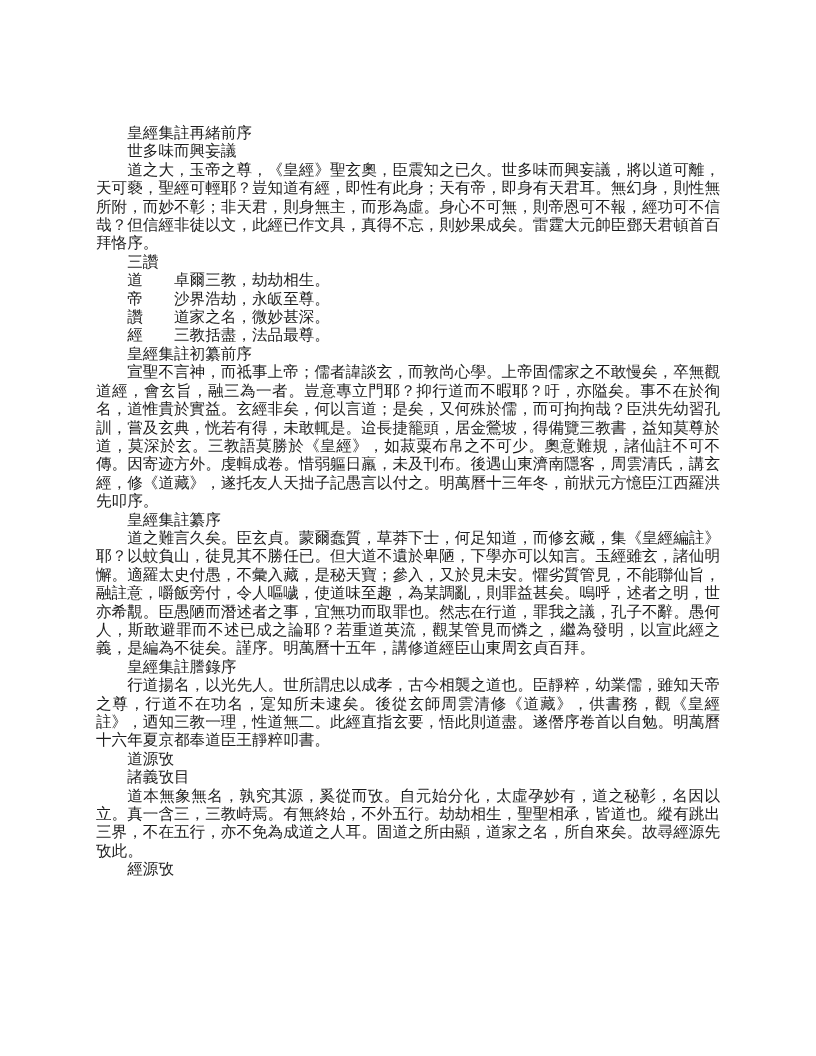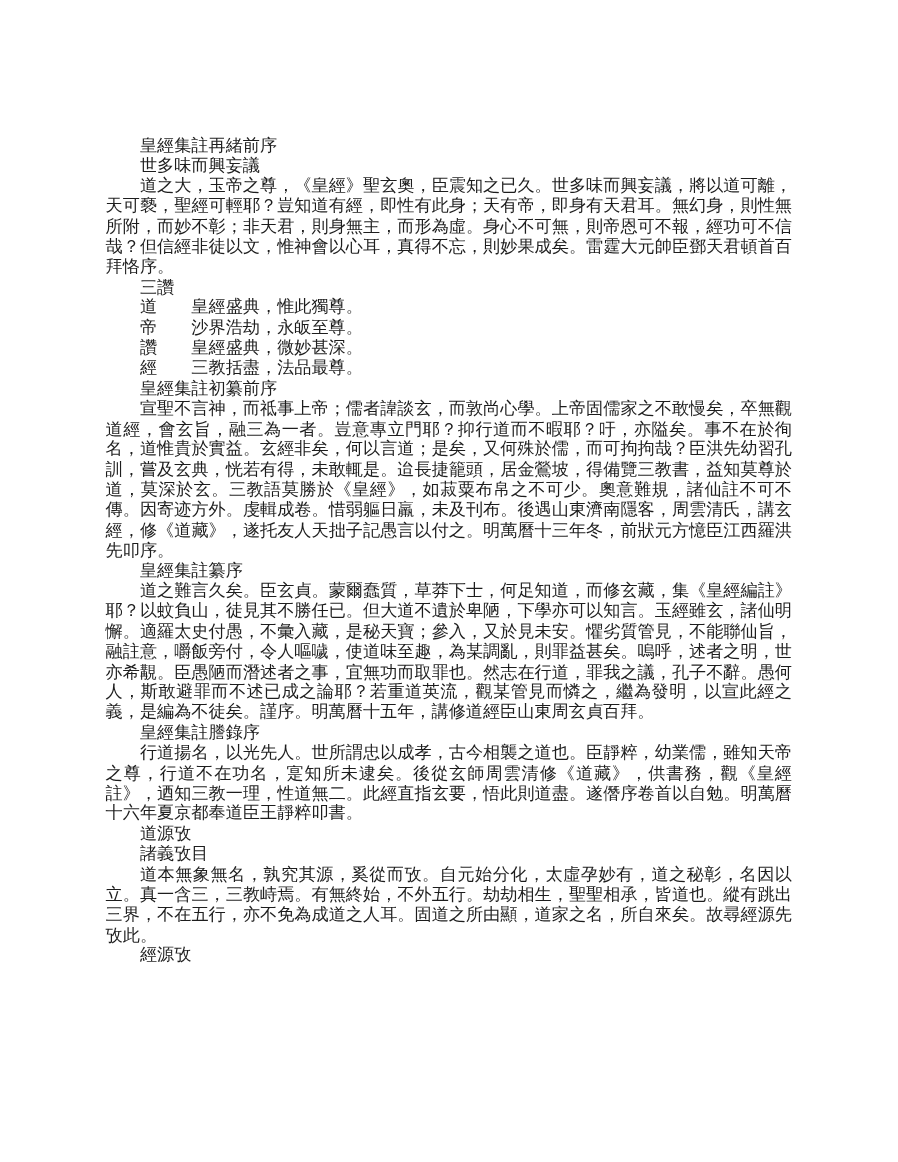--- a/index.html
+++ b/index.html
@@ -39,25 +39,25 @@
   .verse-line .verse-text {
     margin-left: 2em;
   }
 </style>
 </head>
 <body>
 
 <div class="page">
     <div class="sec-title">皇經集註再緒前序</div>
     <div class="sec-title">世多味而興妄議</div>
-    <div class="para">道之大，玉帝之尊，《皇經》聖玄奧，臣震知之已久。世多味而興妄議，將以道可離，天可褻，聖經可輕耶？豈知道有經，即性有此身；天有帝，即身有天君耳。無幻身，則性無所附，而妙不彰；非天君，則身無主，而形為虛。身心不可無，則帝恩可不報，經功可不信哉？但信經非徒以文，惟神會以心耳，真得不忘，則妙果成矣。雷霆大元帥臣鄧天君頓首百拜恪序。</div>
+    <div class="para">道之大，玉帝之尊，《皇經》聖玄奧，臣震知之已久。世多味而興妄議，將以道可離，天可褻，聖經可輕耶？豈知道有經，即性有此身；天有帝，即身有天君耳。無幻身，則性無所附，而妙不彰；非天君，則身無主，而形為虛。身心不可無，則帝恩可不報，經功可不信哉？但信經非徒以文，此經已作文具，真得不忘，則妙果成矣。雷霆大元帥臣鄧天君頓首百拜恪序。</div>
     <div class="sec-title">三讚</div>
-    <div class="verse-line"><span>道</span><span class="verse-text">皇經盛典，惟此獨尊。</span></div>
+    <div class="verse-line"><span>道</span><span class="verse-text">卓爾三教，劫劫相生。</span></div>
     <div class="verse-line"><span>帝</span><span class="verse-text">沙界浩劫，永皈至尊。</span></div>
-    <div class="verse-line"><span>讚</span><span class="verse-text">皇經盛典，微妙甚深。</span></div>
+    <div class="verse-line"><span>讚</span><span class="verse-text">道家之名，微妙甚深。</span></div>
     <div class="verse-line"><span>經</span><span class="verse-text">三教括盡，法品最尊。</span></div>
     <div class="sec-title">皇經集註初纂前序</div>
     <div class="para">宣聖不言神，而祗事上帝；儒者諱談玄，而敦尚心學。上帝固儒家之不敢慢矣，卒無觀道經，會玄旨，融三為一者。豈意專立門耶？抑行道而不暇耶？吁，亦隘矣。事不在於徇名，道惟貴於實益。玄經非矣，何以言道；是矣，又何殊於儒，而可拘拘哉？臣洪先幼習孔訓，嘗及玄典，恍若有得，未敢輒是。迨長捷籠頭，居金鶯坡，得備覽三教書，益知莫尊於道，莫深於玄。三教語莫勝於《皇經》，如菽粟布帛之不可少。奧意難規，諸仙註不可不傳。因寄迹方外。虔輯成卷。惜弱軀日羸，未及刊布。後遇山東濟南隱客，周雲清氏，講玄經，修《道藏》，遂托友人天拙子記愚言以付之。明萬曆十三年冬，前狀元方憶臣江西羅洪先叩序。</div>
     <div class="sec-title">皇經集註纂序</div>
     <div class="para">道之難言久矣。臣玄貞。蒙爾蠢質，草莽下士，何足知道，而修玄藏，集《皇經編註》耶？以蚊負山，徒見其不勝任已。但大道不遺於卑陋，下學亦可以知言。玉經雖玄，諸仙明懈。適羅太史付愚，不彙入藏，是秘天寶；參入，又於見未安。懼劣質管見，不能聯仙旨，融註意，嚼飯旁付，令人嘔噦，使道味至趣，為某調亂，則罪益甚矣。嗚呼，述者之明，世亦希覯。臣愚陋而潛述者之事，宜無功而取罪也。然志在行道，罪我之議，孔子不辭。愚何人，斯敢避罪而不述已成之論耶？若重道英流，觀某管見而憐之，繼為發明，以宣此經之義，是編為不徒矣。謹序。明萬曆十五年，講修道經臣山東周玄貞百拜。</div>
     <div class="sec-title">皇經集註謄錄序</div>
     <div class="para">行道揚名，以光先人。世所謂忠以成孝，古今相襲之道也。臣靜粹，幼業儒，雖知天帝之尊，行道不在功名，寔知所未逮矣。後從玄師周雲清修《道藏》，供書務，觀《皇經註》，迺知三教一理，性道無二。此經直指玄要，悟此則道盡。遂僭序卷首以自勉。明萬曆十六年夏京都奉道臣王靜粹叩書。</div>
     <div class="sec-title">道源攷</div>
     <div class="sec-title">諸義攷目</div>
     <div class="para">道本無象無名，孰究其源，奚從而攷。自元始分化，太虛孕妙有，道之秘彰，名因以立。真一含三，三教峙焉。有無終始，不外五行。劫劫相生，聖聖相承，皆道也。縱有跳出三界，不在五行，亦不免為成道之人耳。固道之所由顯，道家之名，所自來矣。故尋經源先攷此。</div>

